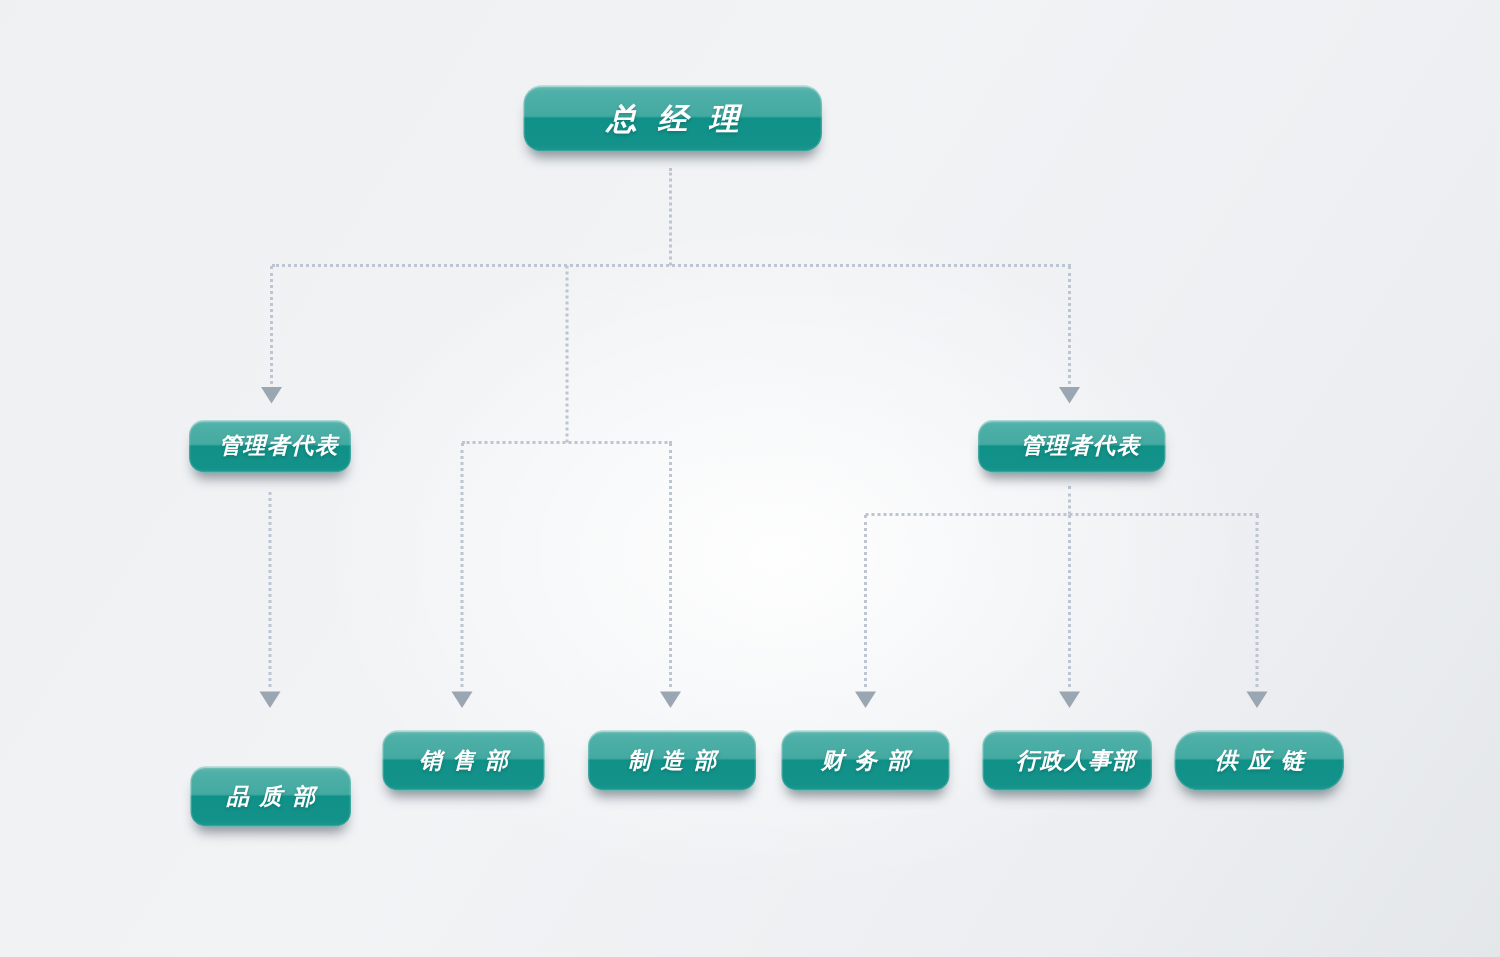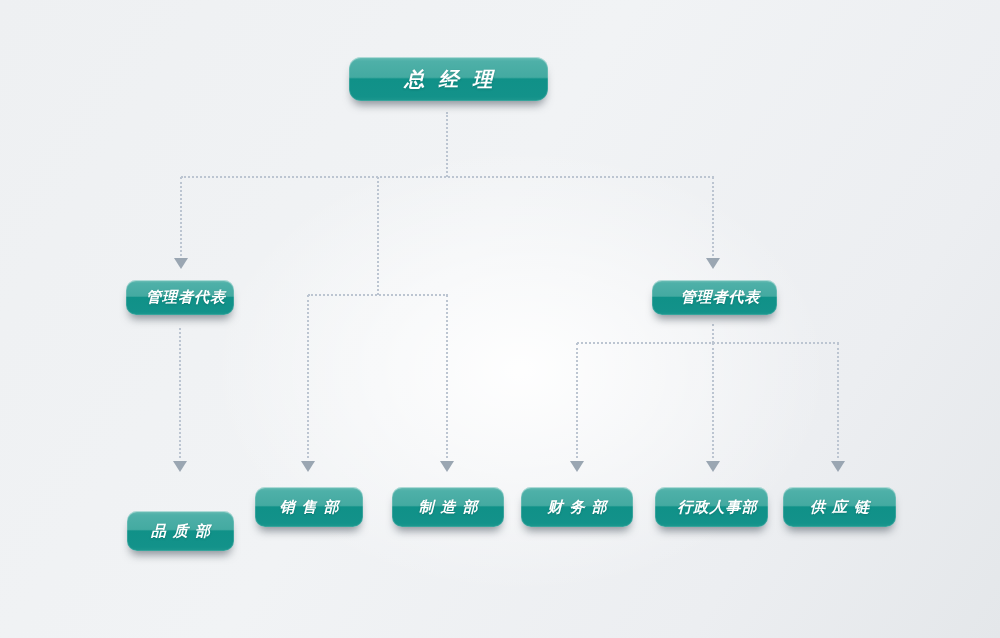--- a/index.html
+++ b/index.html
@@ -49,21 +49,21 @@
   .ls-tight { letter-spacing: 1px;  padding-left: 12px; }
 
   #node-root { left: 349px; top: 57px;  width: 199px; height: 44px; font-size: 20px; border-radius: 12px; }
   #node-rep  { left: 126px; top: 280px; width: 108px; height: 35px; }
   #node-evp  { left: 652px; top: 280px; width: 125px; height: 35px; }
   #node-d1   { left: 127px; top: 511px; width: 107px; height: 40px; }
   #node-d2   { left: 255px; top: 487px; width: 108px; height: 40px; }
   #node-d3   { left: 392px; top: 487px; width: 112px; height: 40px; }
   #node-d4   { left: 521px; top: 487px; width: 112px; height: 40px; }
   #node-d5   { left: 655px; top: 487px; width: 113px; height: 40px; }
-  #node-d6   { left: 783px; top: 487px; width: 113px; height: 40px; }
+  #node-d6   { left: 783px; top: 487px; width: 113px; height: 40px; border-radius: 16px; }
 
   
   .line { position: absolute; }
   .line.h { height: 0; border-top: 2px dotted #bcc5d1; }
   .line.v { width: 0;  border-left: 2px dotted #bcc5d1; }
 
   #line-root-v { left: 446px; top: 112px; height: 65px; }
   #line-main-h { left: 181px; top: 176px; width: 533px; }
   #line-rep-v  { left: 180px; top: 177px; height: 79px; }
   #line-evp-v  { left: 712px; top: 177px; height: 79px; }

